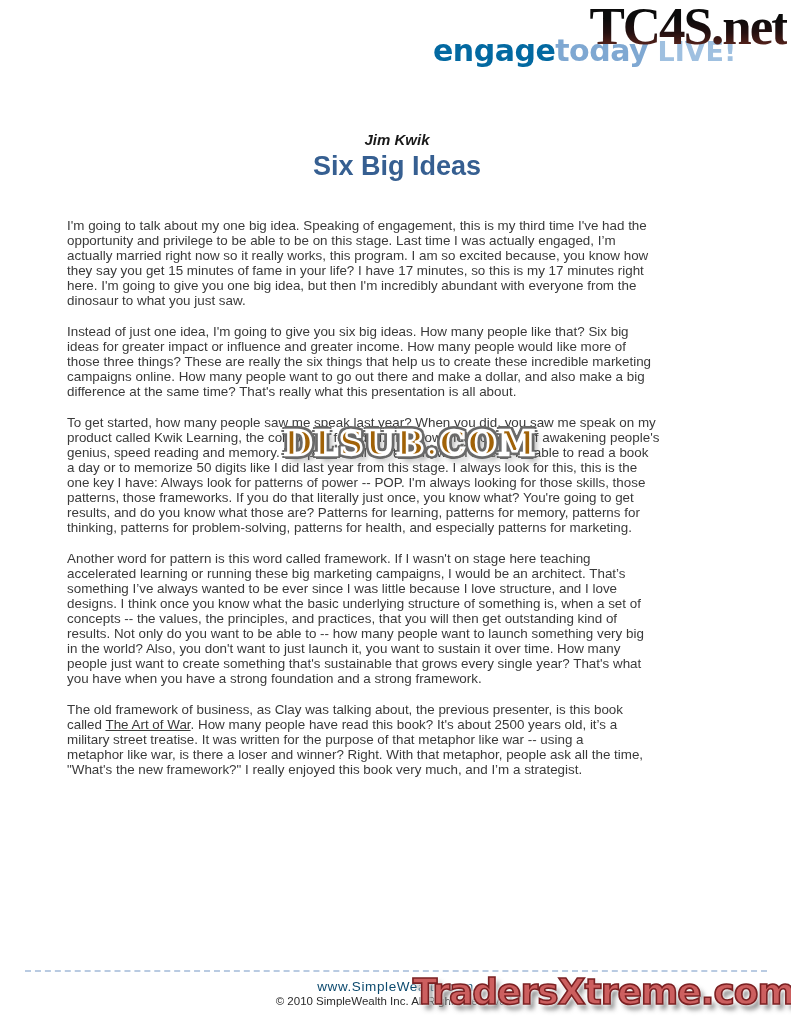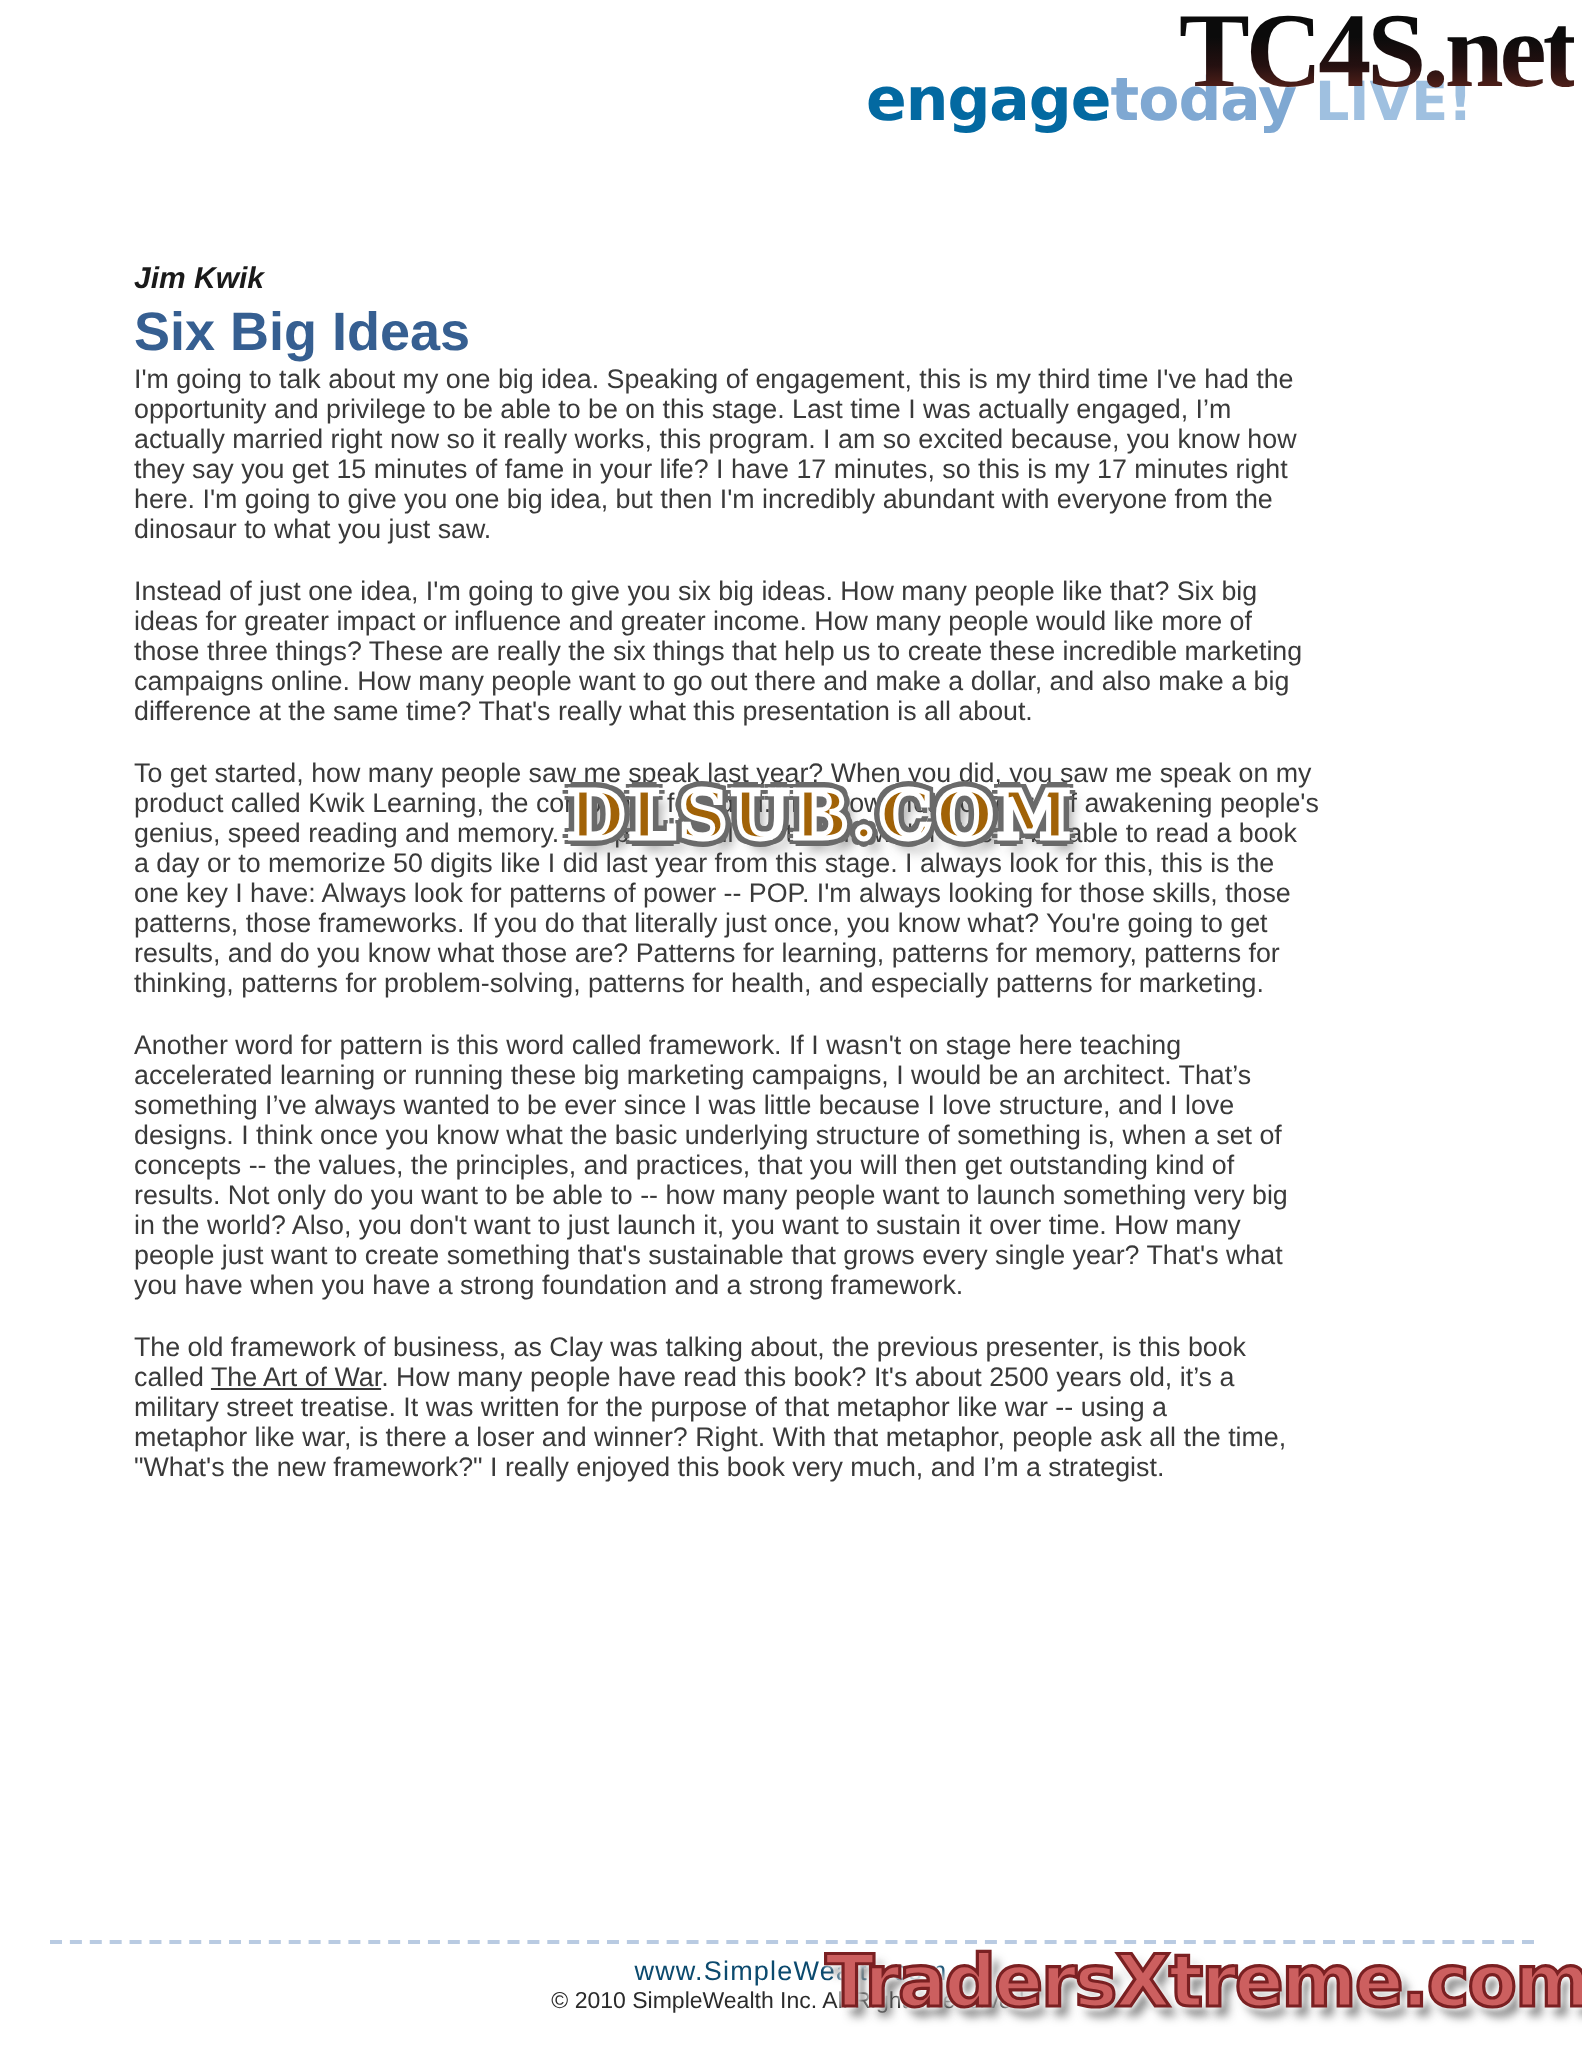--- a/index.html
+++ b/index.html
@@ -28,27 +28,28 @@
     font-family: "Liberation Serif", serif;
     font-weight: bold; font-size: 53px; letter-spacing: -2px;
     line-height: 1; white-space: nowrap;
     background: linear-gradient(180deg, #0b0b0b 35%, #241010 62%, #6b2a20 95%);
     -webkit-background-clip: text; background-clip: text;
     color: transparent;
   }
 
   
   .doc { position: absolute; left: 67px; top: 131px; width: 692px; }
-  .titleblock { width: 660px; text-align: left; }
+  .titleblock { width: 660px; text-align: center; }
   .author {
     font-size: 15px; font-weight: bold; font-style: italic; color: #1a1a1a;
     margin-bottom: 3px;
   }
   .title {
     font-size: 27px; font-weight: bold; color: #365f91;
+    margin-bottom: 36px;
   }
   .para {
     white-space: pre-line;
     font-size: 13.4px; line-height: 15px;
     margin-bottom: 16px;
     color: #3a3a3a;
   }
   .para-wrap { position: relative; }
   .underline { text-decoration: underline; }
 

